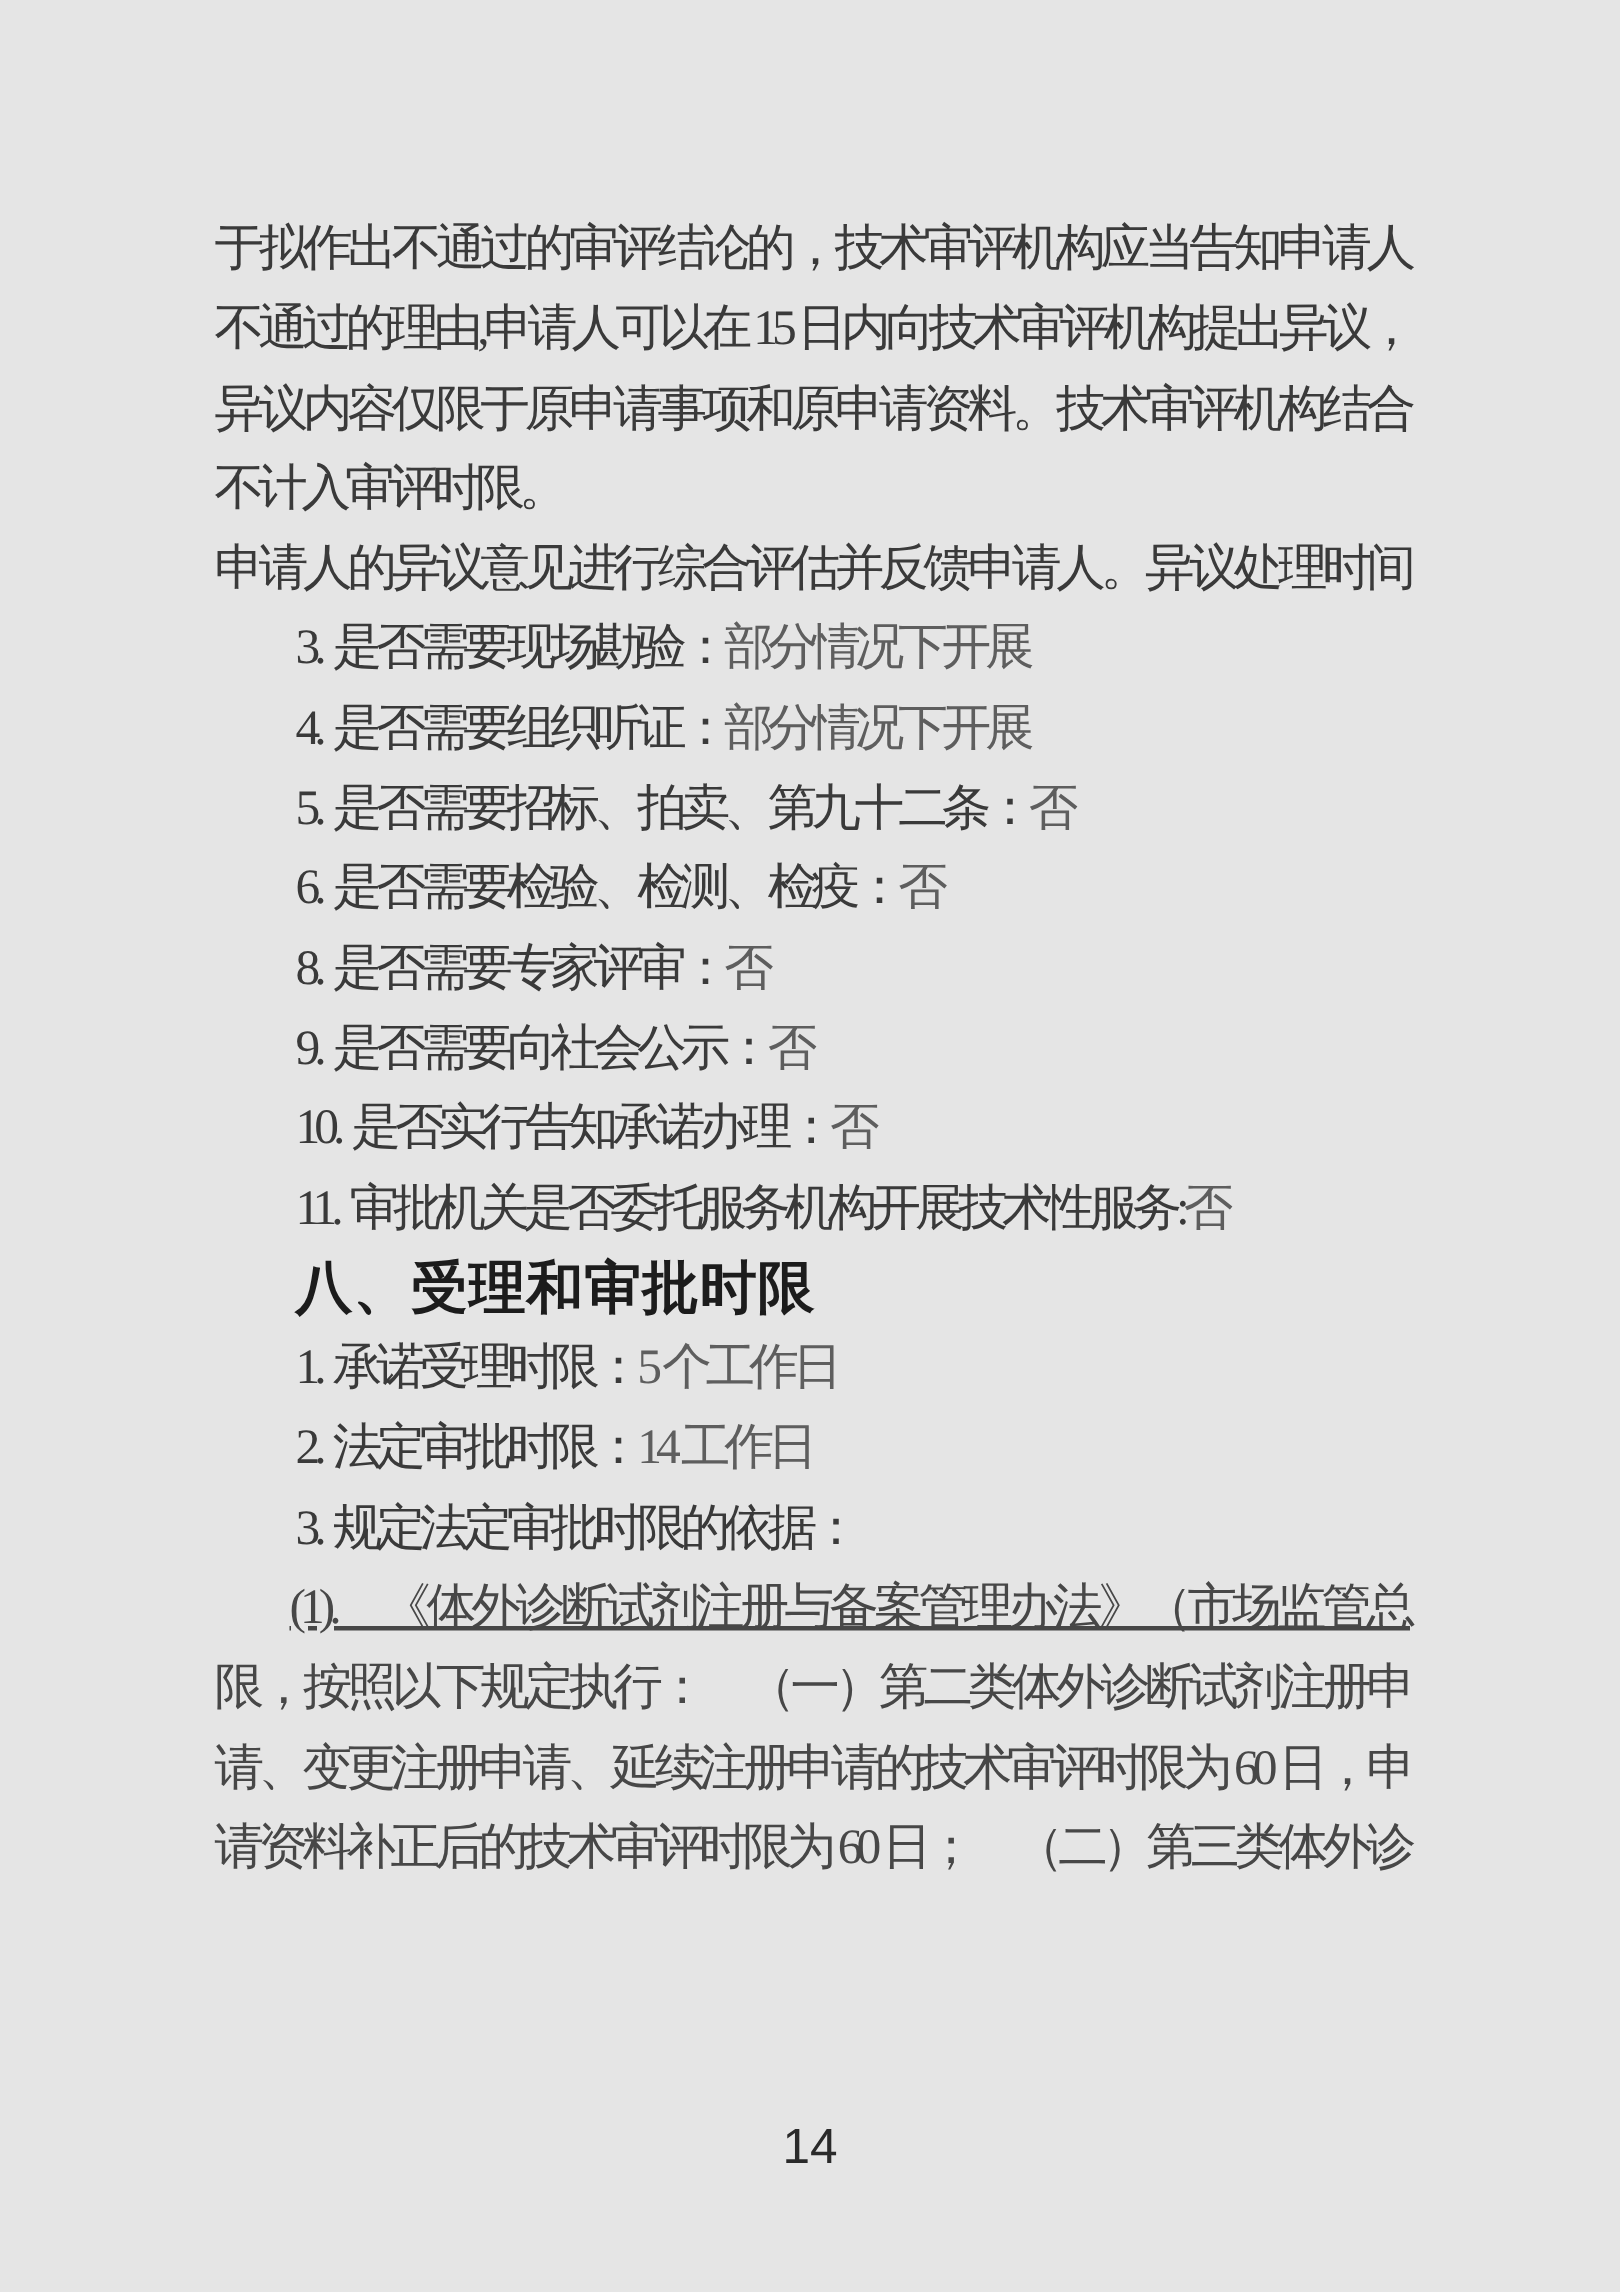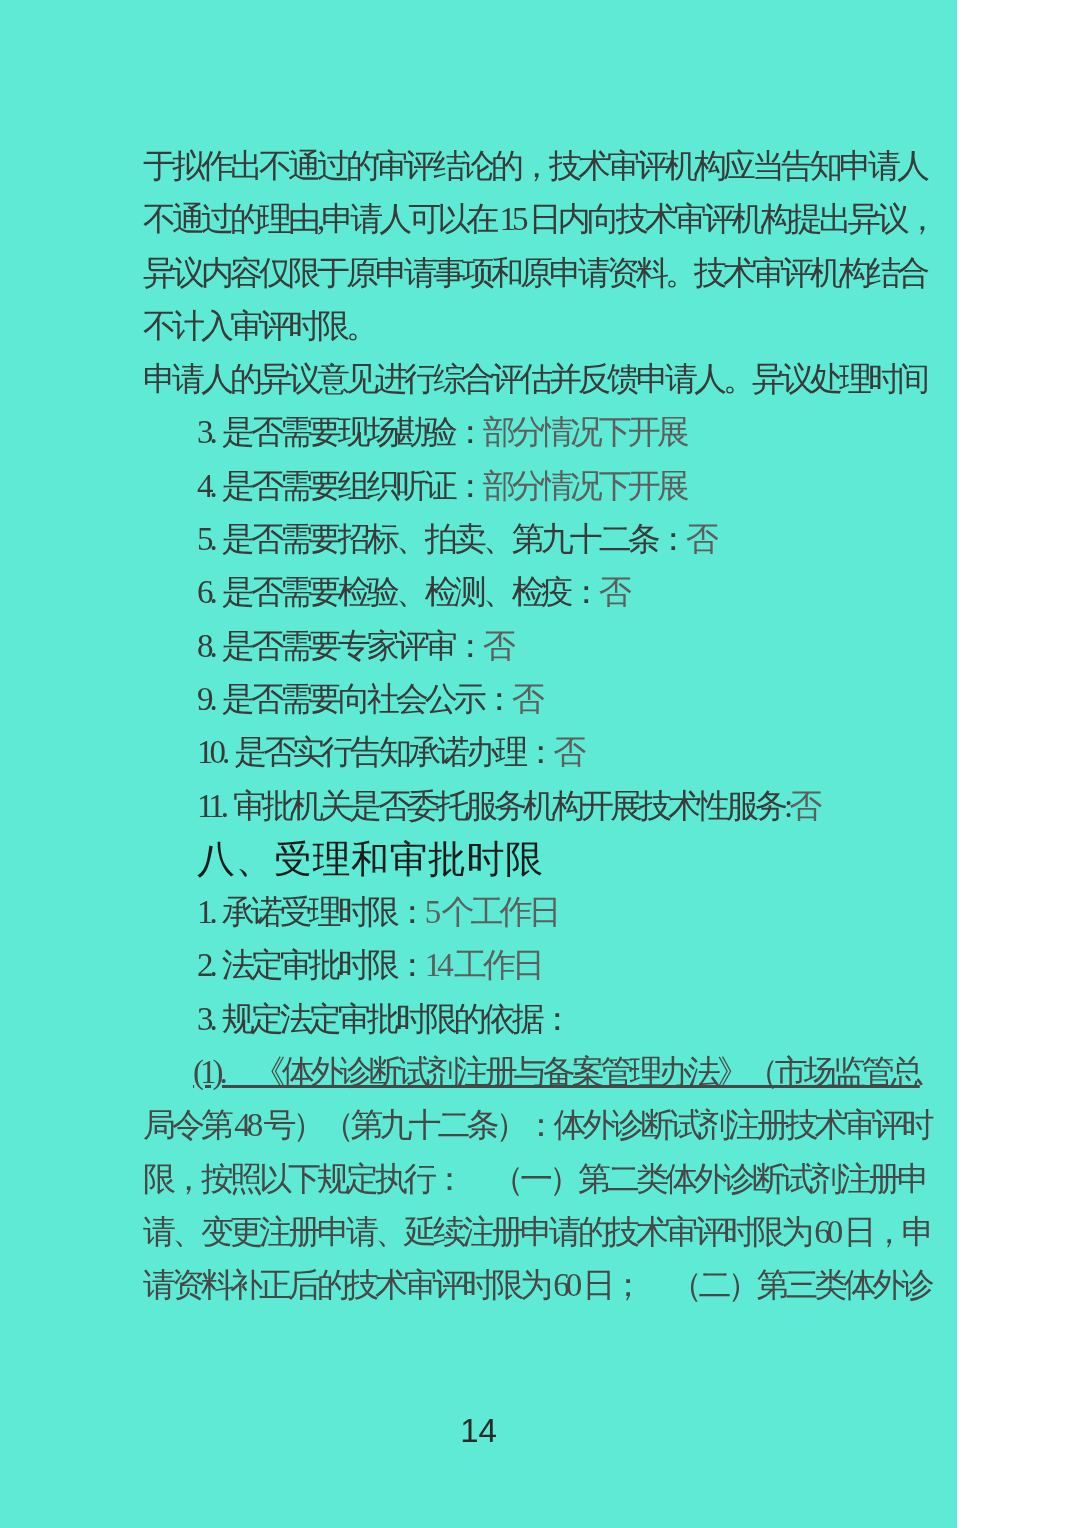--- a/index.html
+++ b/index.html
@@ -1,21 +1,21 @@
 <!DOCTYPE html>
 <html><head>
 <meta charset="utf-8">
 <style>
   * { margin: 0; padding: 0; box-sizing: border-box; }
   html, body { background: #ffffff; }
   .page {
     position: relative;
-    width: 957px;
+    width: 1080px;
     height: 1528px;
-    background: #5eead4;
+    background: #e5e5e5;
     overflow: hidden;
     font-family: "Liberation Serif", "DejaVu Serif", serif;
     color: #3a3a3a;
   }
   .content {
     padding: 140px 140px 0 143px;
   }
   .line {
     height: 53.3px;
     line-height: 53.3px;
@@ -29,21 +29,21 @@
     text-align-last: justify;
   }
   .item { padding-left: 54px; }
   .indent { padding-left: 50px; text-decoration: underline; }
   .num { margin-right: 8px; }
   .val { color: #5e5e5e; }
   .basis .line { color: #474747; }
   .heading {
     padding-left: 54px;
     font-family: "Liberation Sans", "DejaVu Sans", sans-serif;
-    font-weight: 400;
+    font-weight: 700;
     font-size: 38px;
     letter-spacing: 0.5px;
     color: #1c1c1c;
     text-align: left;
     text-align-last: left;
   }
   .page-number {
     position: absolute;
     top: 1412px;
     left: 0;
@@ -105,21 +105,20 @@
       <div class="line item">
         <span class="num">2.</span><span class="lbl">法定审批时限</span><span class="sep">：</span><span class="val">14 工作日</span>
       </div>
       <div class="line item">
         <span class="num">3.</span><span class="lbl">规定法定审批时限的依据</span><span class="sep">：</span><span class="val"></span>
       </div>
     </section>
 
     <section class="basis">
       <div class="line full indent">(1).　《体外诊断试剂注册与备案管理办法》（市场监管总</div>
-      <div class="line full">局令第 48 号）（第九十二条）：体外诊断试剂注册技术审评时</div>
       <div class="line full">限，按照以下规定执行：　（一）第二类体外诊断试剂注册申</div>
       <div class="line full">请、变更注册申请、延续注册申请的技术审评时限为 60 日，申</div>
       <div class="line full">请资料补正后的技术审评时限为 60 日；　（二）第三类体外诊</div>
     </section>
 
   </main>
 
   <footer class="page-number">14</footer>
 </div>
 

